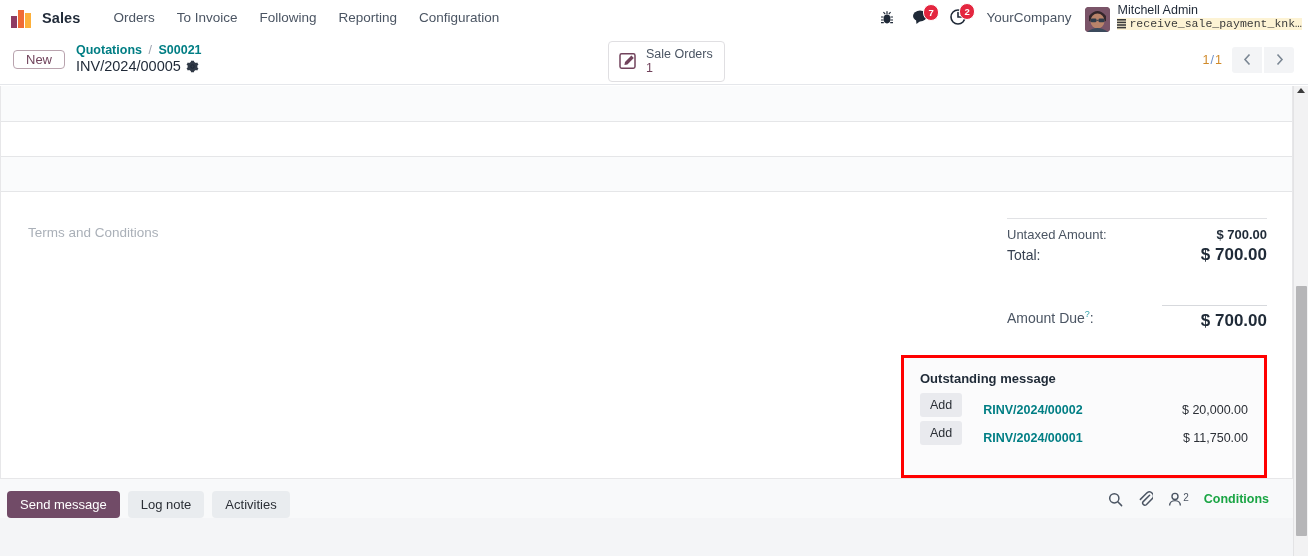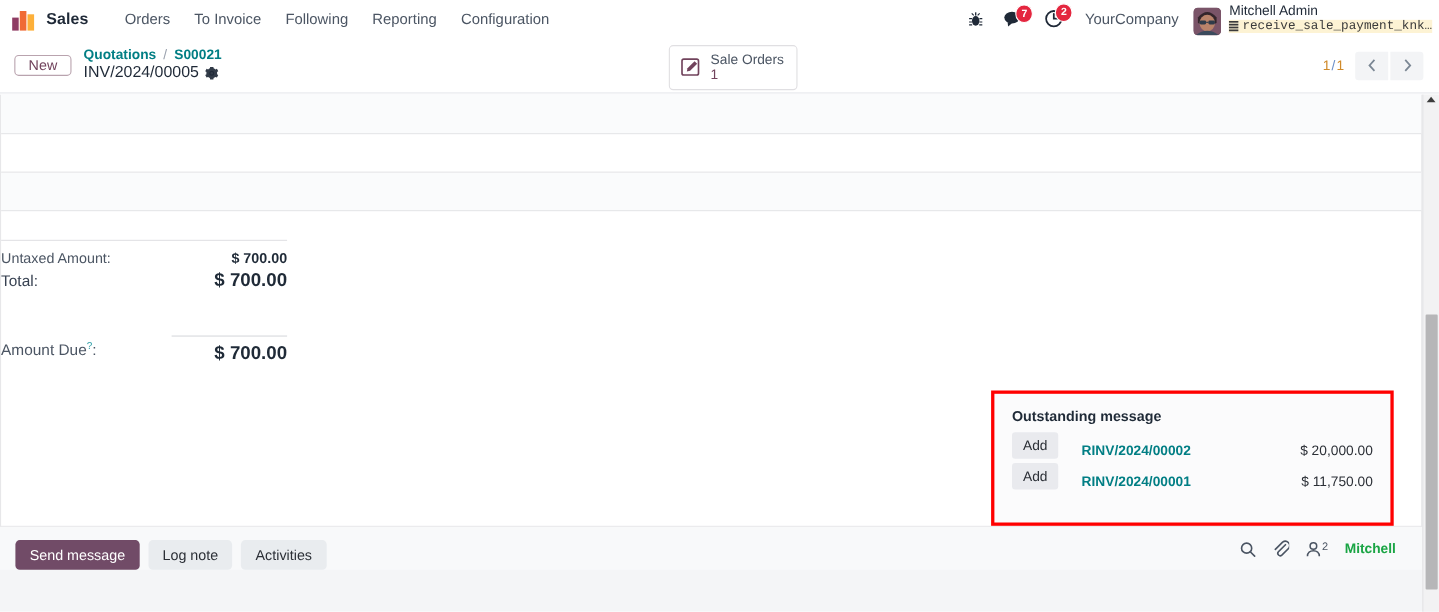--- a/index.html
+++ b/index.html
@@ -339,20 +339,23 @@
         <tr>
             <td>&nbsp;</td>
           </tr>
         <tr class="row-alt">
             <td>&nbsp;</td>
           </tr>
       </tbody>
     </table>
 
     <div class="below-lines">
+      <div class="terms">
+        <span class="terms-placeholder">Terms and Conditions</span>
+      </div>
 
       <div class="totals">
         <div class="totals-line"></div>
 
         <div class="tot-row">
           <span class="tot-label">Untaxed Amount:</span>
           <span class="tot-val">$ 700.00</span>
         </div>
 
         <div class="tot-row total">
@@ -378,21 +381,21 @@
 
       <div class="credit-row">
         <button class="credit-add">Add</button>
         <a class="credit-name">RINV/2024/00001</a>
         <span class="credit-amt">$ 11,750.00</span>
       </div>
     </div>
 
   </div>
 
-  <div class="chatter" style="top: 393px;">
+  <div class="chatter" style="top: 393px; padding-left: 7px;">
     <div class="chatter-btns">
       <button class="ch-btn ch-primary">Send message</button>
       <button class="ch-btn ch-default">Log note</button>
       <button class="ch-btn ch-default">Activities</button>
     </div>
 
     <div class="chatter-right">
       <span class="ch-icon">
         <svg width="15" height="15" viewBox="0 0 15 15" fill="none" stroke="#4b5563" stroke-width="1.5">
           <circle cx="6.3" cy="6.3" r="4.6"></circle>
@@ -404,21 +407,21 @@
           <path d="M11.6 4.2 L5.2 10.6a2.2 2.2 0 003.1 3.1l6.3-6.3a4 4 0 00-5.6-5.6L2.4 8.4"></path>
         </svg>
       </span>
       <span class="followers">
         <svg width="14" height="15" viewBox="0 0 14 15" fill="none" stroke="#4b5563" stroke-width="1.4">
           <circle cx="7" cy="4.4" r="3"></circle>
           <path d="M1.6 13.6c0-3 2.4-5 5.4-5s5.4 2 5.4 5"></path>
         </svg>
         <sup>2</sup>
       </span>
-      <span class="following">Mitchell</span>
+      <span class="following">Conditions</span>
     </div>
   </div>
 </div>
 
 <div class="scrollbar">
   <div class="sb-arrow"></div>
   <div class="sb-thumb"></div>
 </div>
 
 </body></html>

